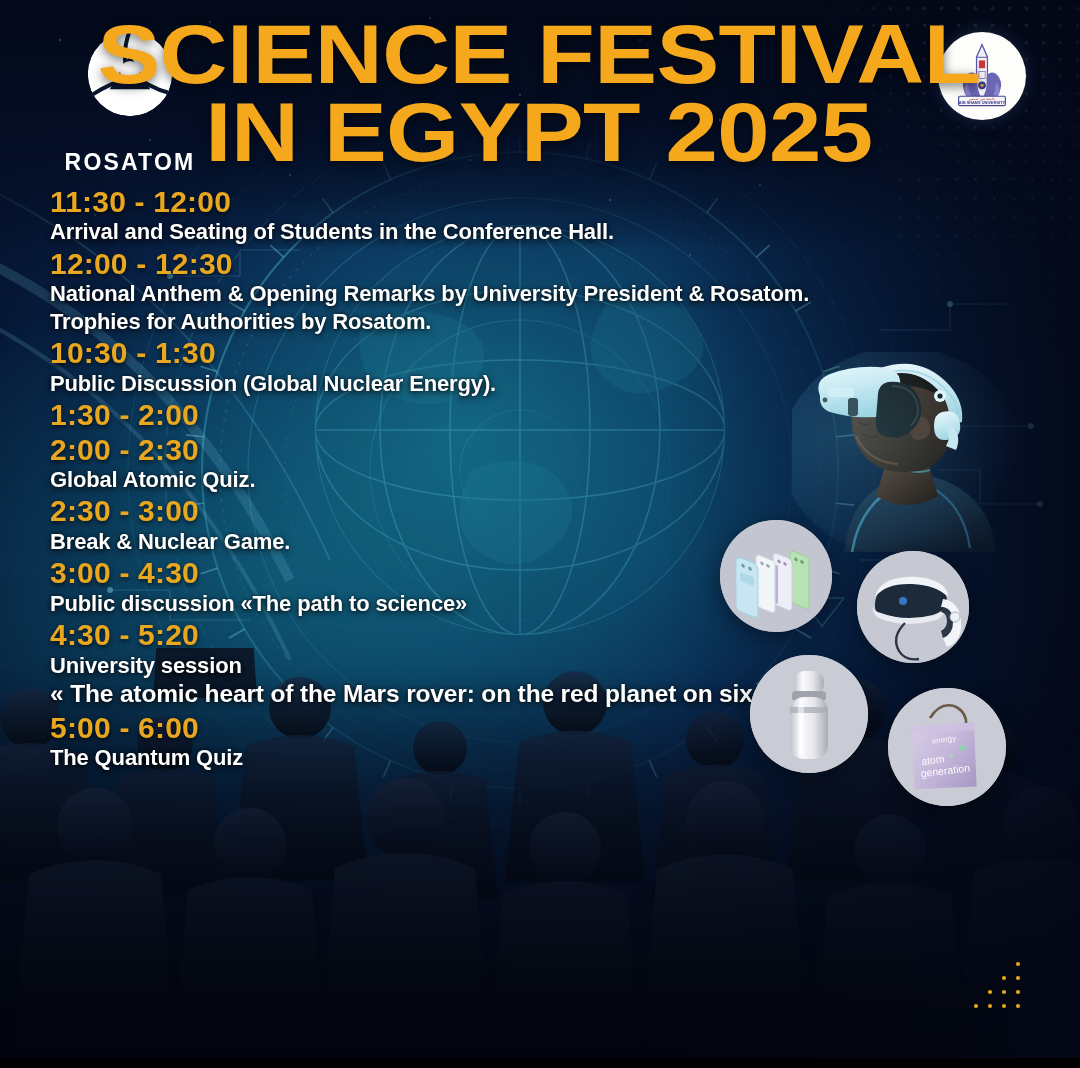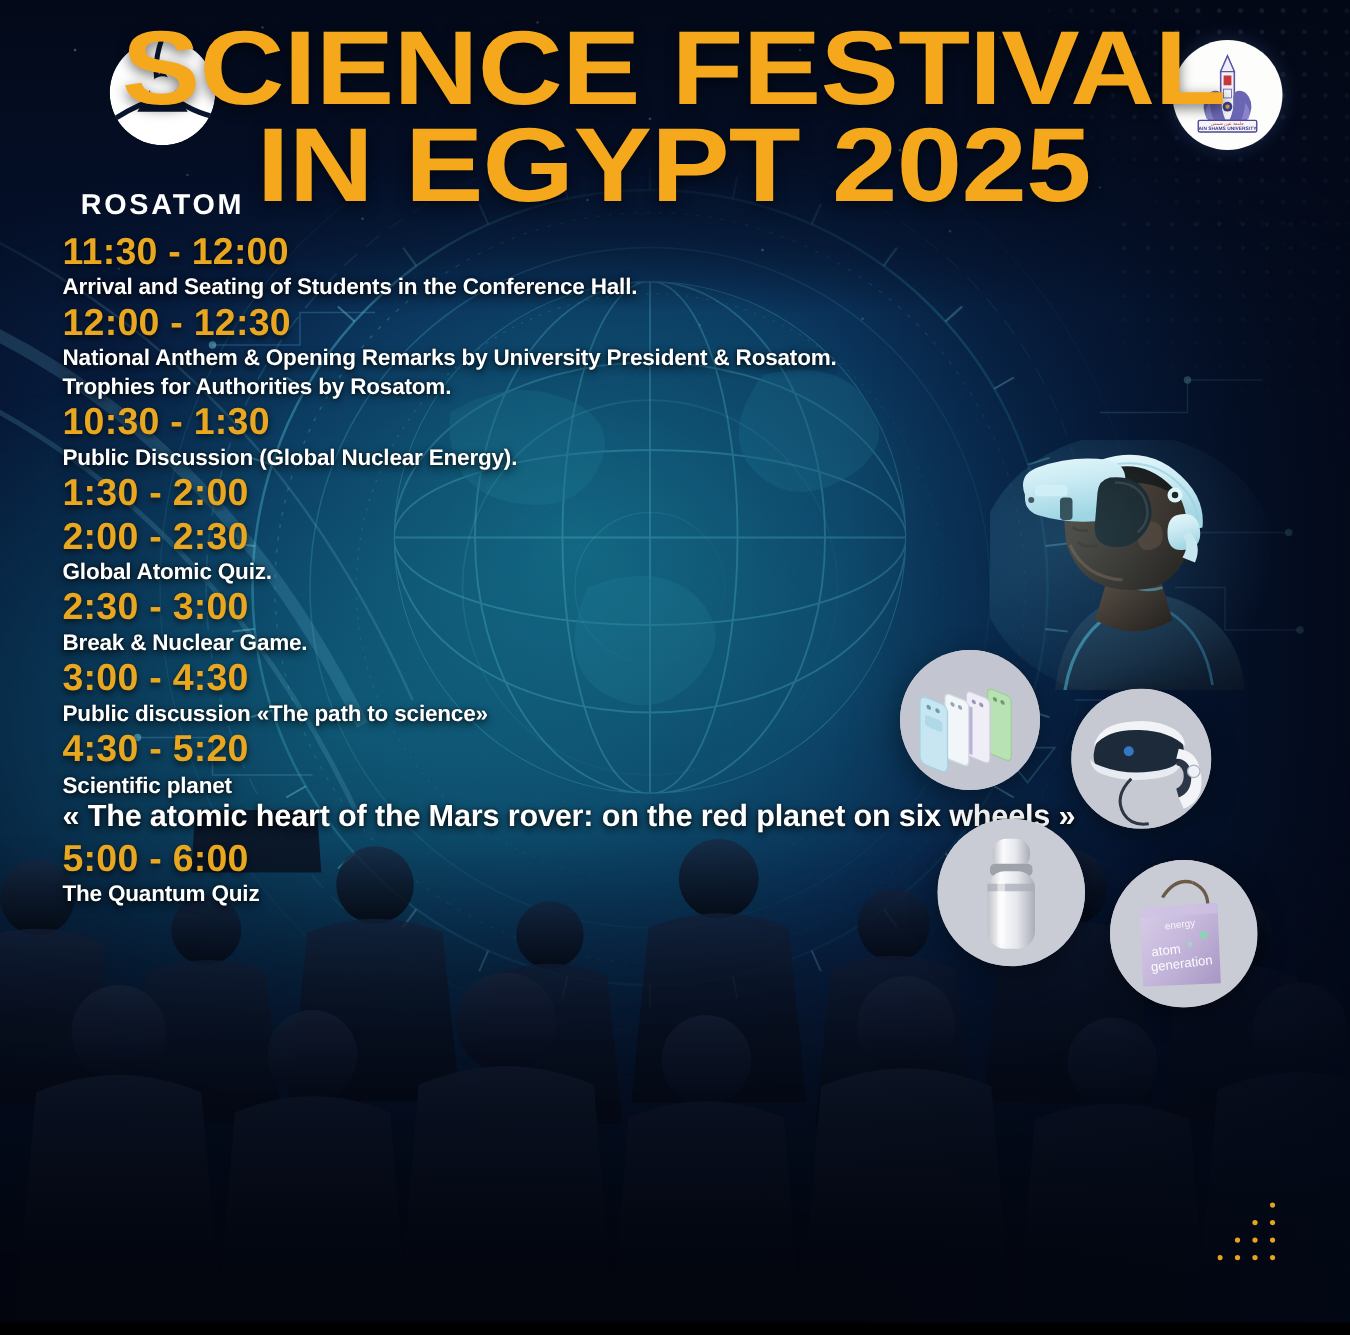--- a/index.html
+++ b/index.html
@@ -113,21 +113,21 @@
   .item{ margin-bottom:2px; }
   .time{
     color:#E9A61F;
     font-family:"Liberation Sans Narrow","Liberation Sans", sans-serif;
     font-weight:bold; font-size:30px; line-height:1.08;
     letter-spacing:.2px; margin-left:0;
     text-shadow:0 2px 5px rgba(0,0,0,.7);
   }
   .desc{
     color:#ffffff; font-weight:bold;
-    font-size:18px; line-height:1.25;
+    font-size:22px; line-height:1.25;
     letter-spacing:-.15px;
     text-shadow:0 2px 7px rgba(0,0,0,.85), 0 0 3px rgba(0,0,0,.6);
   }
   .desc.small{ font-size:24.5px; }
 
   
   .vr-person{
     position:absolute; left:792px; top:352px; width:225px; height:200px;
   }
   .prod{
@@ -470,21 +470,21 @@
       <div class="desc">Break &amp; Nuclear Game.</div>
     </div>
 
     <div class="item">
       <div class="time">3:00 - 4:30</div>
       <div class="desc">Public discussion «The path to science»</div>
     </div>
 
     <div class="item">
       <div class="time">4:30 - 5:20</div>
-      <div class="desc">Scientific planet</div>
+      <div class="desc">University session</div>
       <div class="desc small">« The atomic heart of the Mars rover: on the red planet on six wheels »</div>
     </div>
 
     <div class="item">
       <div class="time">5:00 - 6:00</div>
       <div class="desc">The Quantum Quiz</div>
     </div>
 
   </div>
 

